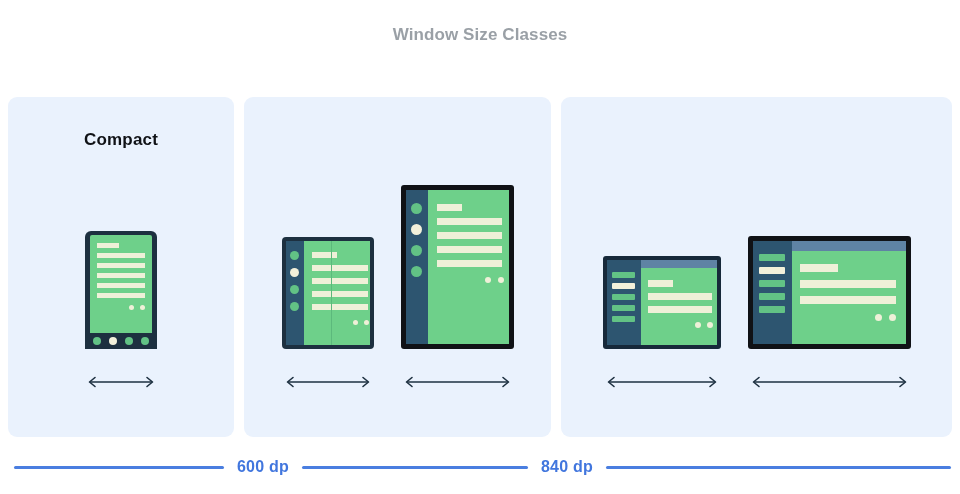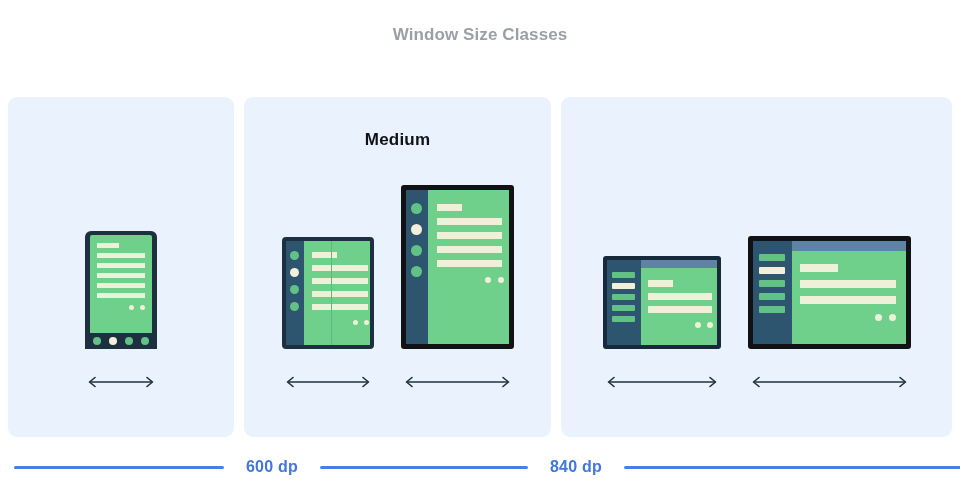--- a/index.html
+++ b/index.html
@@ -73,21 +73,21 @@
   .landlg{width:163px;height:113px;background:#101216;border-radius:3px;padding:5px;}
   .landlg .rail{width:39px;padding-top:13px;gap:6px;align-items:center;}
   .landlg .rail-bar{width:26px;height:7px;}
 
   
   .arrows{position:absolute;left:0;bottom:48px;width:100%;display:flex;justify-content:center;gap:27px;}
   .arrow{display:block;}
 
   
   .measures{position:absolute;left:0;top:449px;width:960px;height:36px;}
-  .measure{position:absolute;top:0;display:flex;align-items:center;gap:22px;height:36px;}
+  .measure{position:absolute;top:0;display:flex;align-items:center;gap:13px;height:36px;}
   .mline{height:3px;background:#4a7ee0;border-radius:2px;}
   .mlabel{font-size:16px;font-weight:bold;color:#4176de;letter-spacing:.2px;white-space:nowrap;}
   .m600{left:14px;}
   .m600 .l1{width:210px;}
   .m600 .l2{width:200px;}
   .m840{left:473px;}
   .m840 .l1{width:55px;}
   .m840 .l2{width:345px;}
 </style>
 </head>
@@ -95,20 +95,21 @@
 
 <div class="stage">
 
   <div class="header">
     <div class="subtitle">Window Size Classes</div>
   </div>
 
   <div class="panels">
 
     <div class="panel compact">
+      <div class="panel-title">Compact</div>
 
       <div class="devices">
 
         <div class="device phone">
           <div class="screen">
             <div class="line" style="left:7px;top:8px;width:22px;height:5px;"></div>
             <div class="line" style="left:7px;top:18px;width:48px;height:5px;"></div>
             <div class="line" style="left:7px;top:28px;width:48px;height:5px;"></div>
             <div class="line" style="left:7px;top:38px;width:48px;height:5px;"></div>
             <div class="line" style="left:7px;top:48px;width:48px;height:5px;"></div>
@@ -128,21 +129,20 @@
       <div class="arrows">
         <svg class="arrow" width="74" height="14" viewBox="0 0 74 14">
           <line x1="6" y1="7" x2="68" y2="7" stroke="#1d3040" stroke-width="1.6"></line>
           <polyline points="11,2.5 5.5,7 11,11.5" fill="none" stroke="#1d3040" stroke-width="1.6" stroke-linecap="round" stroke-linejoin="round"></polyline>
           <polyline points="63,2.5 68.5,7 63,11.5" fill="none" stroke="#1d3040" stroke-width="1.6" stroke-linecap="round" stroke-linejoin="round"></polyline>
         </svg>
       </div>
     </div>
 
     <div class="panel medium">
-      <div class="panel-title">Medium</div>
 
       <div class="devices">
 
         <div class="device foldable">
           <div class="screen">
             <div class="rail">
               <div class="rail-dot"></div>
               <div class="rail-dot active"></div>
               <div class="rail-dot"></div>
               <div class="rail-dot"></div>

